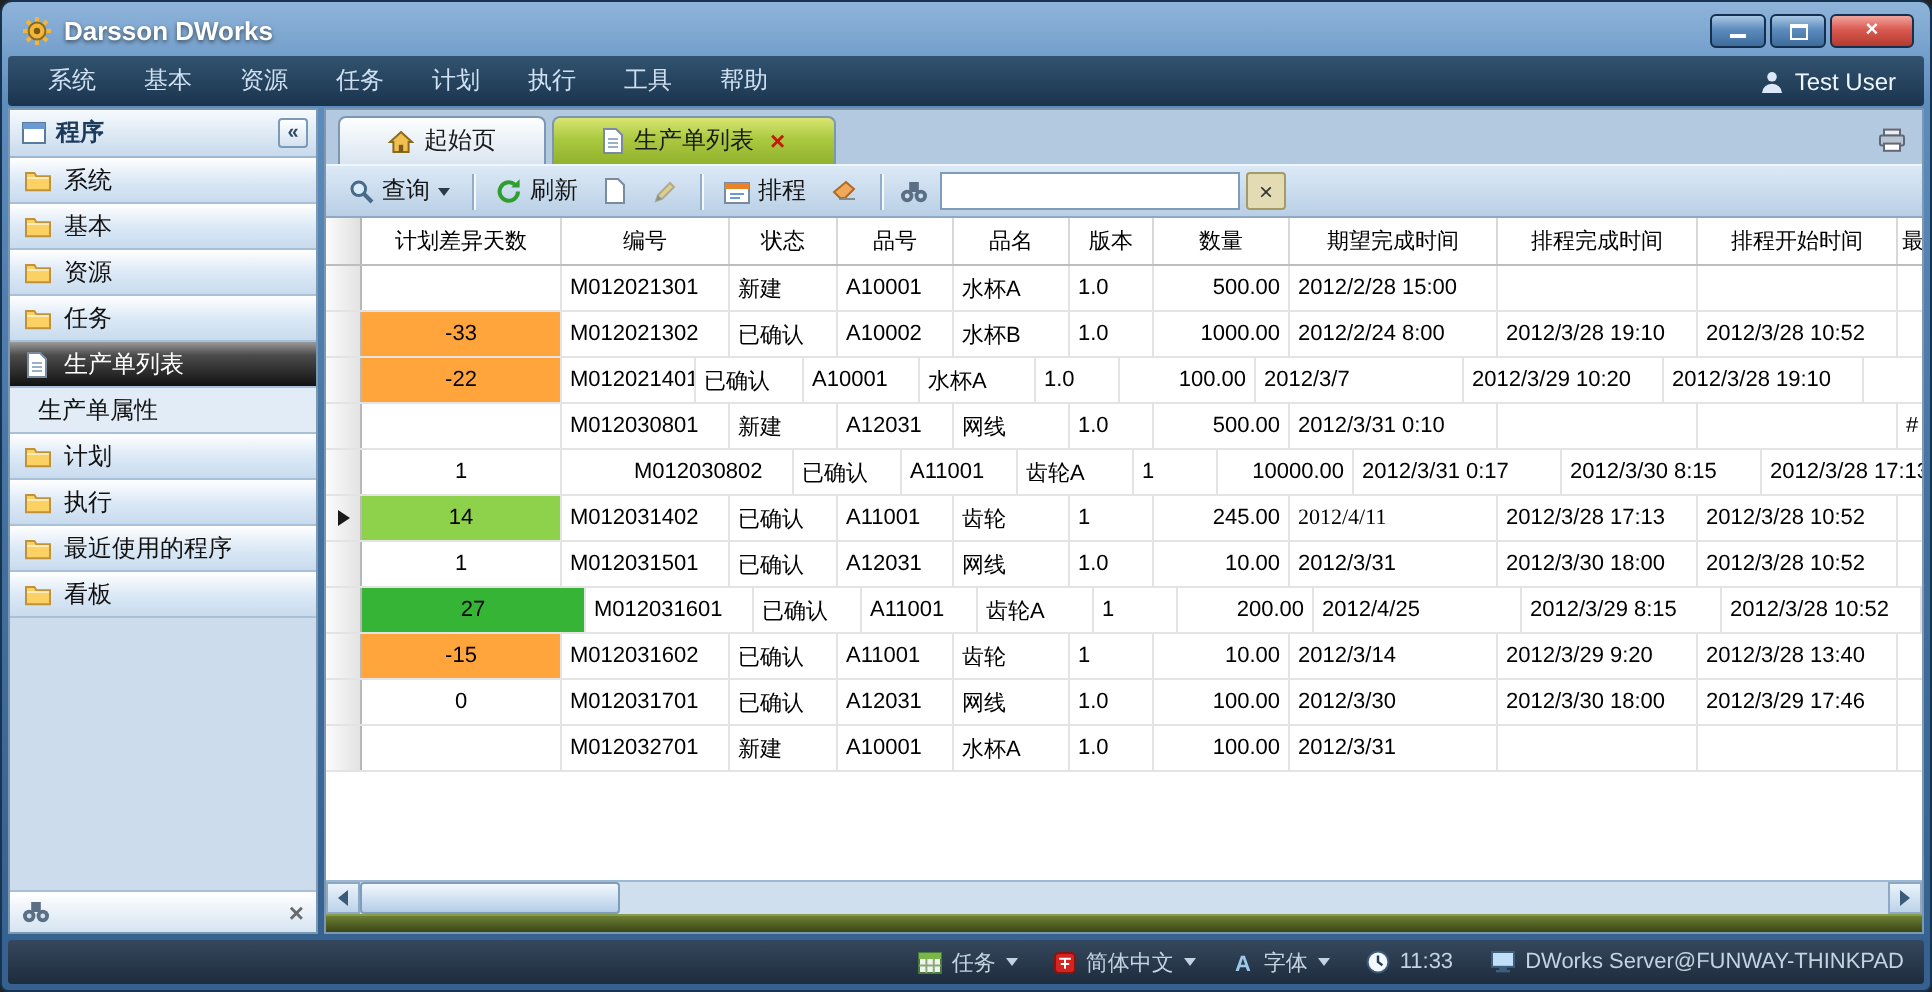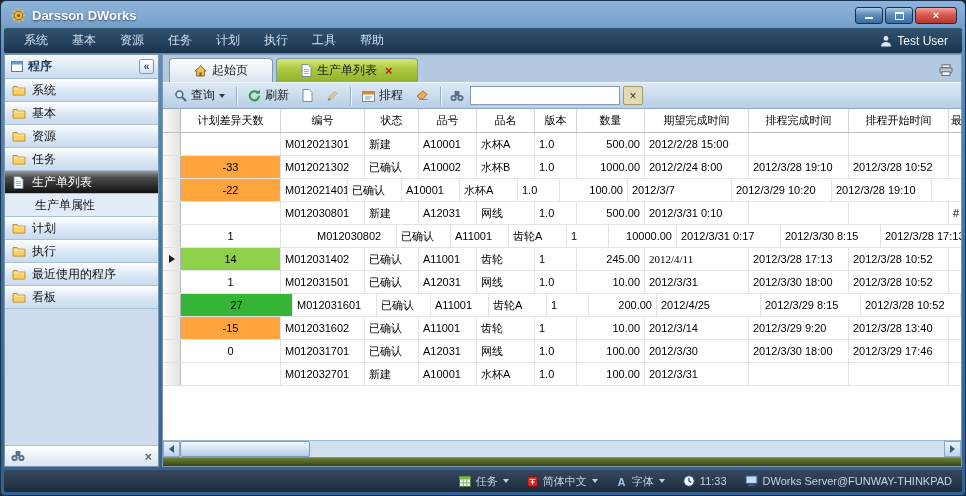--- a/index.html
+++ b/index.html
@@ -38,21 +38,21 @@
 
   
   .sidebar { width: 155px; flex: none; background: #ccdcec; border: 1px solid #7d97b1; display: flex; flex-direction: column; }
   .side-header { height: 24px; flex: none; display: flex; align-items: center; gap: 5px; padding: 0 4px 0 6px;
     background: linear-gradient(#f6fafd, #c8daec); border-bottom: 1px solid #9db8d2; color: #1c3a5c; font-weight: bold; }
   .collapse-btn { margin-left: auto; width: 15px; height: 15px; border: 1px solid #7a9ab8; border-radius: 2px;
     background: linear-gradient(#ffffff, #d4e2f0); color: #2a4a6a; font-size: 10px; line-height: 13px; text-align: center; }
   .nav-item { height: 23px; flex: none; display: flex; align-items: center; gap: 6px; padding: 0 6px;
     background: linear-gradient(180deg, #ffffff, #dce9f6 50%, #c8dbee); border-bottom: 1px solid #a8c0d8; color: #111; cursor: default; }
   .nav-item.selected { background: linear-gradient(180deg, #9a9a9a, #4c4c4c 30%, #121212); color: #fff; }
-  .nav-item.child { background: #e2ecf6; padding-left: 30px; }
+  .nav-item.child { background: #e2ecf6; padding-left: 14px; }
   .nav-icon { display: flex; width: 15px; justify-content: center; }
   .side-fill { flex: 1; }
   .side-bottom { height: 21px; flex: none; display: flex; align-items: center; padding: 0 6px;
     background: linear-gradient(#ffffff, #d6e4f2); border-top: 1px solid #a8c0d8; }
   .side-bottom .x { margin-left: auto; color: #6a6a6a; font-weight: bold; font-size: 13px; }
 
   
   .main { flex: 1; min-width: 0; margin-left: 3px; border: 1px solid #7d97b1; background: #b3c9e0;
     display: flex; flex-direction: column; }
   .tabbar { height: 27px; flex: none; display: flex; align-items: flex-end; padding: 3px 8px 0 6px; }

